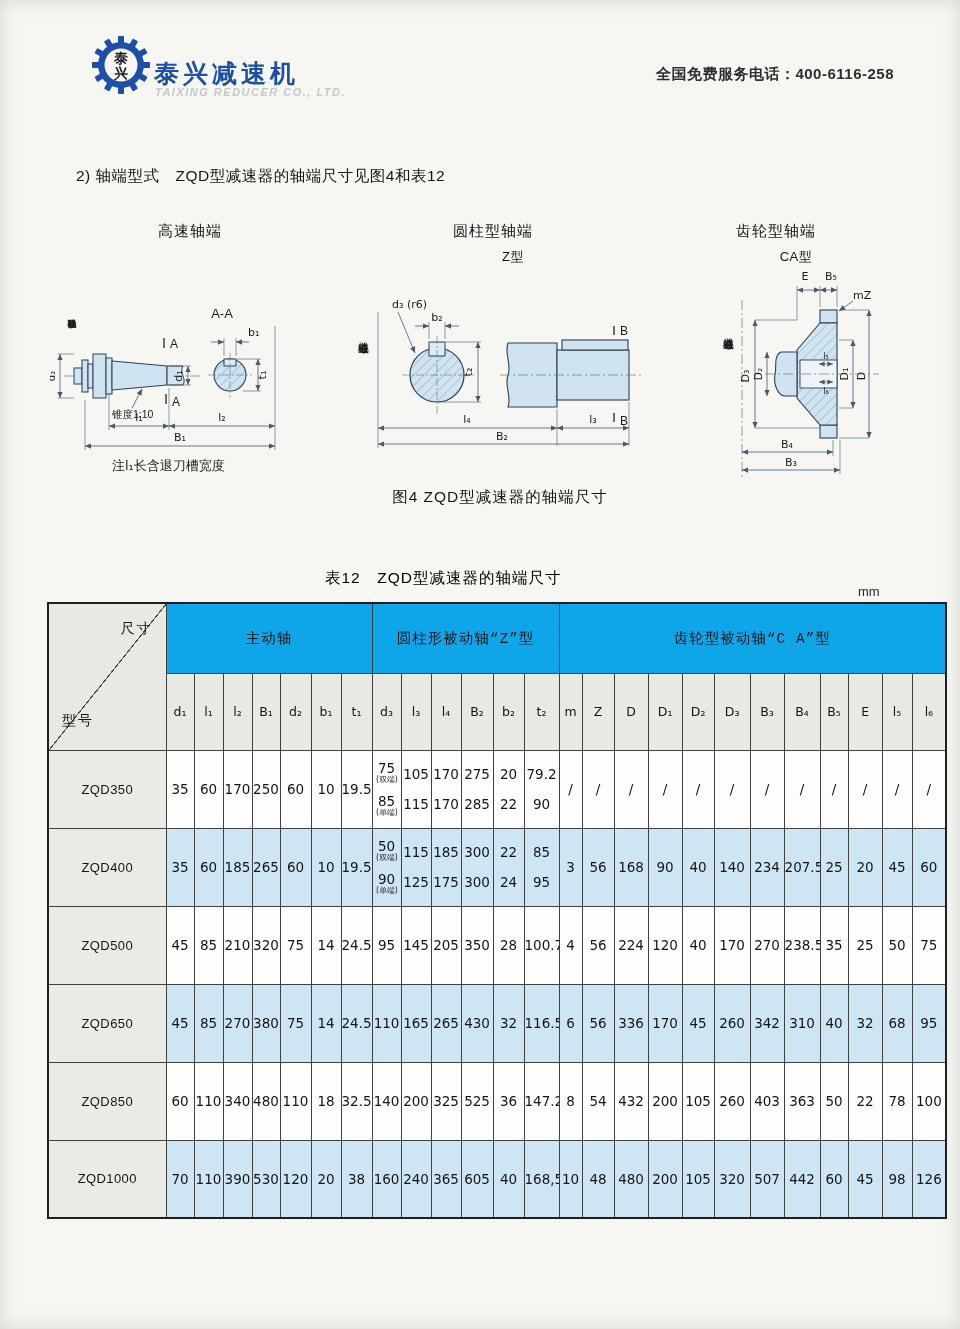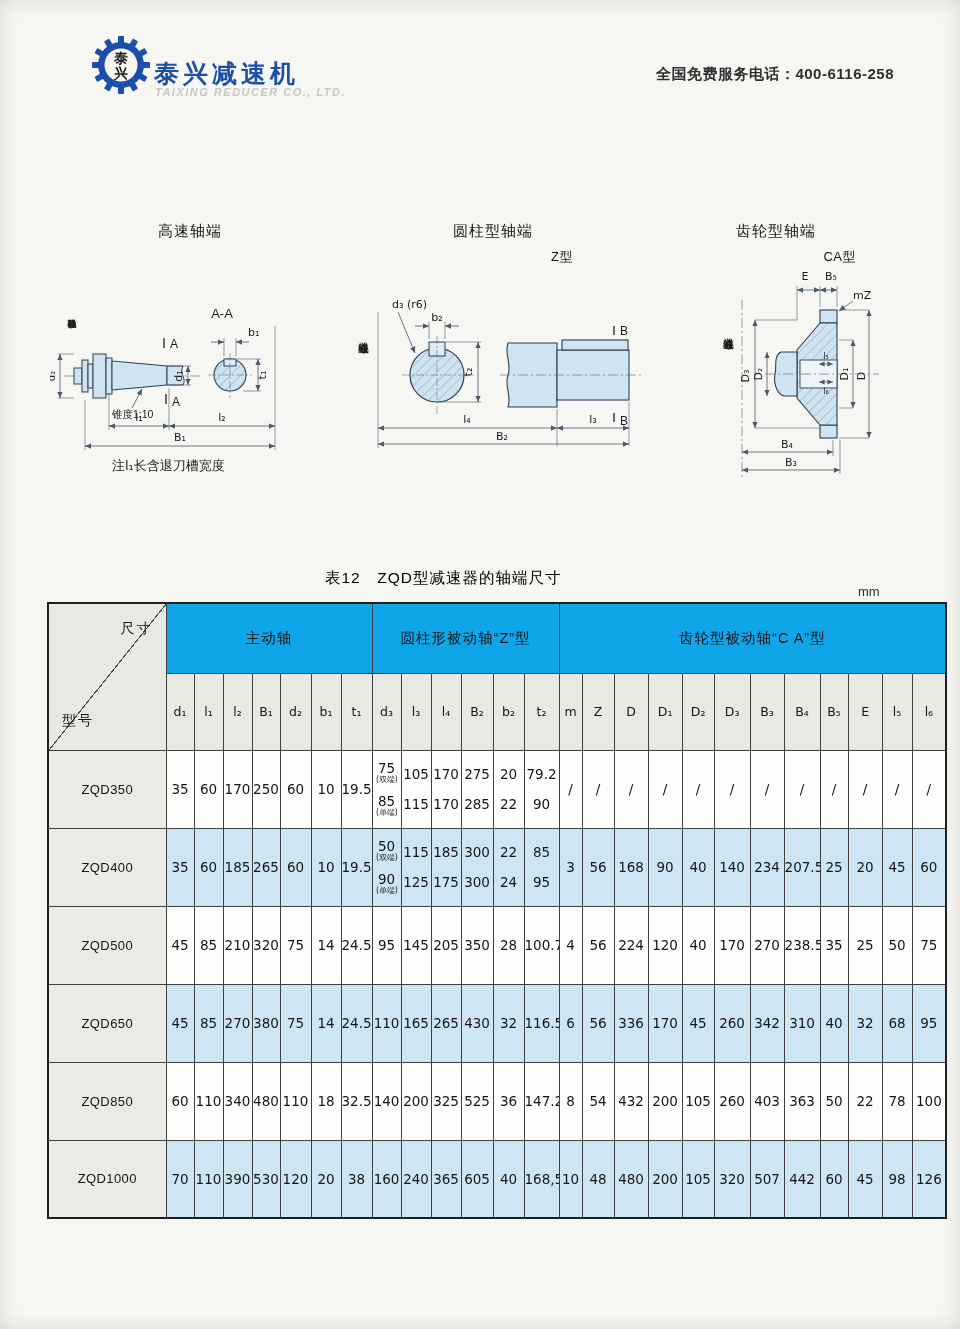--- a/index.html
+++ b/index.html
@@ -7,29 +7,29 @@
   .page{position:relative;width:960px;height:1329px;background:#f6f6f2;overflow:hidden;
         box-shadow:inset 0 0 18px rgba(120,120,115,.25);}
   .abs{position:absolute;}
   
   .co-en{left:155px;top:44px;font-size:11px;font-style:italic;color:#c7c8c4;letter-spacing:1.5px;font-weight:bold;margin-top:42px;}
   .co-cn{left:154px;top:57px;font-size:25px;font-weight:bold;color:#1d4fa8;letter-spacing:4px;}
   .hotline{right:66px;top:65px;font-size:15px;font-weight:bold;color:#2e2e2e;letter-spacing:.5px;}
   
   .sec-title{left:76px;top:166px;font-size:15.5px;color:#161616;letter-spacing:.5px;}
   .diag-title{font-size:15px;color:#161616;letter-spacing:1px;}
-  .diag-sub{font-size:13px;color:#161616;text-align:right;letter-spacing:.5px;}
+  .diag-sub{font-size:13px;color:#161616;text-align:center;letter-spacing:.5px;}
   .fig-cap{left:290px;top:487px;width:420px;text-align:center;font-size:15.5px;color:#161616;letter-spacing:1px;}
   .tbl-cap{left:325px;top:568px;font-size:15.5px;color:#000000;letter-spacing:1px;}
   .unit{left:858px;top:584px;font-size:13px;color:#2a2a2a;}
   
   table.dim{border-collapse:collapse;table-layout:fixed;width:898px;border:2px solid #1f1f1f;background:#fff;}
   table.dim th,table.dim td{border:1px solid #3f3f3f;padding:0;text-align:center;vertical-align:middle;
       font-weight:normal;color:#141414;overflow:hidden;}
-  tr.ghead{height:70px;}
+  tr.ghead{height:70px;font-family:Liberation Mono, monospace;}
   tr.chead{height:77px;}
   tbody tr{height:78px;}
   th.group{background:#0ea5e9;font-size:14.5px;letter-spacing:1px;}
   th.col-h{background:#e9e9e4;font-size:12.5px;font-family:"DejaVu Sans",sans-serif;}
   th.corner{background:#e9e9e4;position:relative;
      background-image:linear-gradient(to bottom right,rgba(0,0,0,0) 49.75%,#4a4a4a 49.75%,#4a4a4a 50.35%,rgba(0,0,0,0) 50.35%);}
   .corner-top{position:absolute;top:16px;right:13px;font-size:14px;letter-spacing:2px;}
   .corner-bot{position:absolute;bottom:20px;left:13px;font-size:14px;letter-spacing:2px;}
   th.model{background:#ebebe6;font-size:13px;letter-spacing:.4px;}
   td.c{font-size:13.5px;font-family:"DejaVu Sans","Liberation Sans",sans-serif;}
@@ -66,20 +66,21 @@
       </g>
       <circle cx="29" cy="29" r="16.5" fill="#f6f6f2"></circle>
       <text x="29" y="27" text-anchor="middle" font-size="14" font-weight="bold" fill="#1d4fa8">泰</text>
       <text x="29" y="42" text-anchor="middle" font-size="14" font-weight="bold" fill="#1d4fa8">兴</text>
     </svg>
   </div>
   <div class="abs co-en">TAIXING REDUCER CO., LTD.</div>
   <div class="abs co-cn">泰兴减速机</div>
   <div class="abs hotline">全国免费服务电话：400-6116-258</div>
 
+  <div class="abs sec-title">2) 轴端型式　ZQD型减速器的轴端尺寸见图4和表12</div>
 
   <div class="abs diag-title" style="left:158px;top:222px;width:115px;">高速轴端</div>
   <div class="abs diag-title" style="left:453px;top:222px;width:120px;">圆柱型轴端</div>
   <div class="abs diag-sub" style="left:453px;top:248px;width:120px;">Z型</div>
   <div class="abs diag-title" style="left:736px;top:222px;width:120px;">齿轮型轴端</div>
   <div class="abs diag-sub" style="left:736px;top:248px;width:120px;">CA型</div>
 
   <svg class="abs" style="left:50px;top:268px;" width="310" height="212" viewBox="0 0 310 212">
     <defs>
       <pattern id="p1" width="7" height="7" patternTransform="rotate(45)" patternUnits="userSpaceOnUse">
@@ -265,20 +266,21 @@
     <text x="143" y="134" text-anchor="middle" font-size="8" font-family="DejaVu Sans">l₆</text>
 
     <line x1="150" y1="180" x2="150" y2="196" stroke="#4a5a6a" stroke-width="0.6"></line>
     <line x1="157" y1="180" x2="157" y2="214" stroke="#4a5a6a" stroke-width="0.6"></line>
     <line x1="59" y1="192" x2="150" y2="192" stroke="#4a5a6a" stroke-width="0.8" marker-start="url(#ar3)" marker-end="url(#ar3)"></line>
     <text x="104" y="188" text-anchor="middle" font-size="11" font-family="DejaVu Sans">B₄</text>
     <line x1="59" y1="210" x2="157" y2="210" stroke="#4a5a6a" stroke-width="0.8" marker-start="url(#ar3)" marker-end="url(#ar3)"></line>
     <text x="108" y="206" text-anchor="middle" font-size="11" font-family="DejaVu Sans">B₃</text>
   </svg>
 
+  <div class="abs fig-cap">图4  ZQD型减速器的轴端尺寸</div>
   <div class="abs tbl-cap">表12　ZQD型减速器的轴端尺寸</div>
   <div class="abs unit">mm</div>
 
   <div class="abs" style="left:47px;top:602px;">
     <table class="dim">
       <colgroup>
         <col style="width:118px;">
         <col style="width:28px;">
           <col style="width:29px;">
           <col style="width:29px;">

